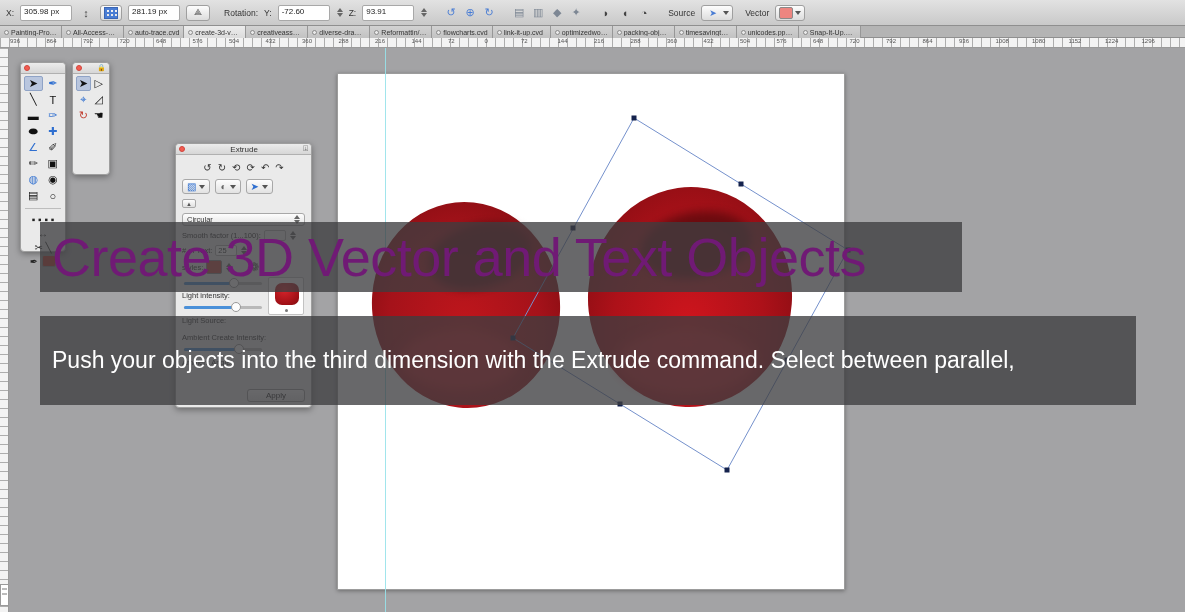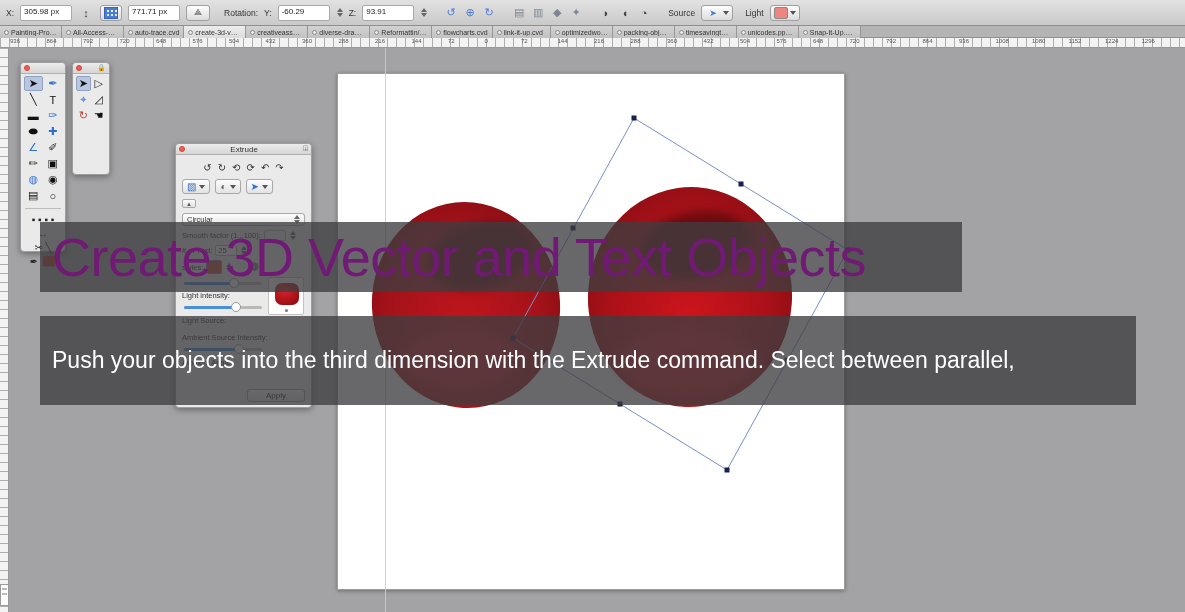--- a/index.html
+++ b/index.html
@@ -135,27 +135,27 @@
 
 <div class="stage">
 
   <div class="toolbar">
     <span class="tb-label">X:</span>
     <span class="tb-field">305.98 px</span>
     <span class="tb-icon dark">↕</span>
     <span class="tb-btn">
         <span class="grid-ico"></span>
       </span>
-    <span class="tb-field">771.71 px</span>
+    <span class="tb-field">281.19 px</span>
     <span class="tb-btn">
         <span class="tb-icon dark" style="font-size:9px;">⟁</span>
       </span>
     <span class="tb-label" style="margin-left:8px;">Rotation:</span>
     <span class="tb-label">Y:</span>
-    <span class="tb-field">-60.29</span>
+    <span class="tb-field">-72.60</span>
     <span class="stepper">
         <i class="up"></i>
         <i class="dn"></i>
       </span>
     <span class="tb-label">Z:</span>
     <span class="tb-field">93.91</span>
     <span class="stepper">
         <i class="up"></i>
         <i class="dn"></i>
       </span>
@@ -173,21 +173,21 @@
     <span id="tb-shade-group" style="display:flex;gap:3px;margin-left:8px;">
         <span class="tb-icon dark">◗</span>
         <span class="tb-icon dark">◖</span>
         <span class="tb-icon dark">◔</span>
       </span>
     <span class="tb-label" style="margin-left:10px;">Source</span>
     <span class="tb-btn">
       <span class="tb-icon" style="font-size:9px;">➤</span>
       <span class="caret"></span>
     </span>
-    <span class="tb-label" style="margin-left:6px;">Light</span>
+    <span class="tb-label" style="margin-left:6px;">Vector</span>
     <span class="tb-btn">
       <span class="swatch" id="tb-color-swatch" style="background: rgb(237, 133, 128);"></span>
       <span class="caret"></span>
     </span>
   </div>
 
   <div class="tabbar" id="tab-bar">
       <div class="tab">
         <span class="circ"></span>
         <span class="lbl">Painting-Provisio...</span>
@@ -427,21 +427,21 @@
     <div class="ex-row" style="padding-top:0;">
       <span class="slider" style="max-width:78px;">
         <span class="fill" style="width:64%;"></span>
           <span class="knob" style="left:60%;"></span>
       </span>
     </div>
     <div class="ex-row" style="padding-top:1px;">
       <span>Light Source:</span>
     </div>
     <div class="ex-row" style="padding-top:6px;">
-      <span>Ambient Source Intensity:</span>
+      <span>Ambient Create Intensity:</span>
     </div>
     <div class="ex-row" style="padding-top:0;">
       <span class="slider" style="max-width:78px;">
         <span class="fill" style="width:68%;"></span>
           <span class="knob" style="left:64%;"></span>
       </span>
     </div>
     <div class="ex-row" style="padding-top:1px;">
       <span>Ambient Angle:</span>
     </div>

